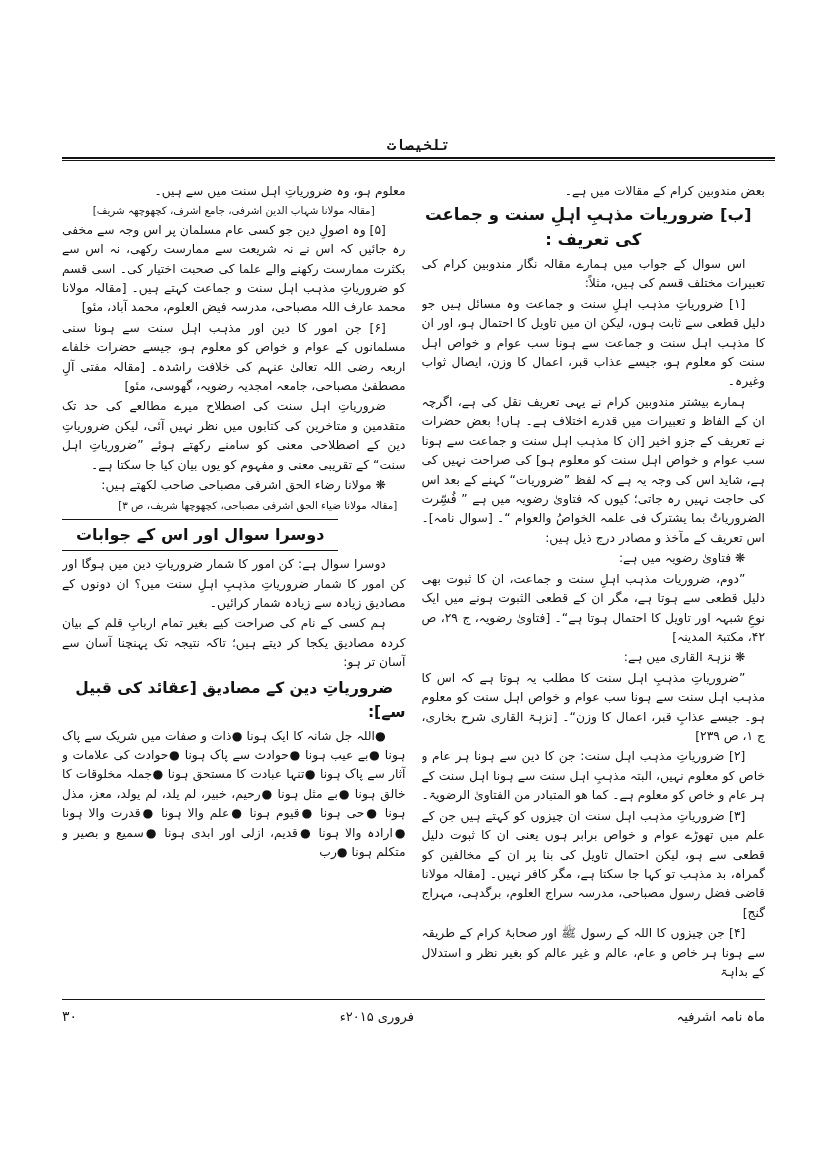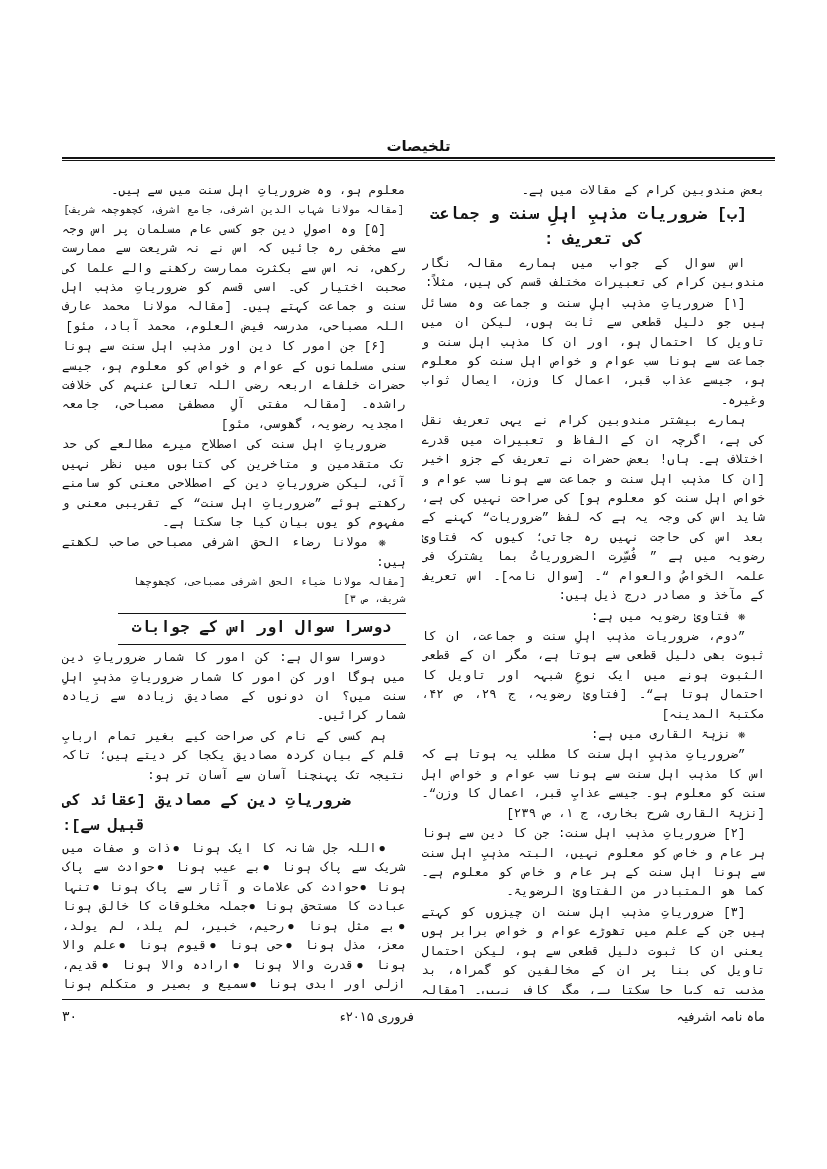--- a/index.html
+++ b/index.html
@@ -17,20 +17,21 @@
     overflow: hidden;
   }
   
   .header {
     position: absolute;
     top: 136px;
     right: 52px;
     left: 62px;
     text-align: center;
     direction: rtl;
+    font-family: Liberation Mono, monospace;
   }
   .header-title {
     display: inline-block;
     font-weight: bold;
     font-size: 15px;
     letter-spacing: 1px;
     padding: 0 10px 2px 10px;
   }
   .header-rule {
     border-top: 2.5px solid #141414;
@@ -51,49 +52,48 @@
     overflow: hidden;
   }
   .col {
     flex: 1 1 0;
     min-width: 0;
     direction: rtl;
     text-align: justify;
     font-size: 12.3px;
     line-height: 1.58;
     overflow: hidden;
-    font-family: Liberation Mono, monospace;
   }
   .para { margin: 0 0 1px 0; }
   .para.lead { text-indent: 0; }
   .para.body { text-indent: 1.6em; }
   .para.star { text-indent: 1.6em; }
   .para.heading-bold {
     font-weight: bold;
     font-size: 16.5px;
     line-height: 1.5;
     text-align: center;
     text-indent: 0.6em;
     margin: 2px 0 2px 0;
   }
   .para.subheading {
     font-weight: bold;
     font-size: 15.5px;
-    text-align: left;
+    text-align: right;
     text-indent: 0.8em;
     margin: 3px 0 2px 0;
   }
   .para.attribution {
     font-size: 10.3px;
     text-align: center;
     margin: 0 0 2px 0;
   }
-  .para.attribution.align-left { text-align: right; margin-left: 48px; }
+  .para.attribution.align-left { text-align: center; margin-left: 48px; }
   .para.section-heading {
-    text-align: right;
+    text-align: left;
     margin: 6px 0 4px 0;
   }
   .section-heading-inner {
     display: inline-block;
     font-weight: bold;
     font-size: 16px;
     border-top: 1.5px solid #141414;
     border-bottom: 1.5px solid #141414;
     padding: 2px 14px 3px 14px;
   }

